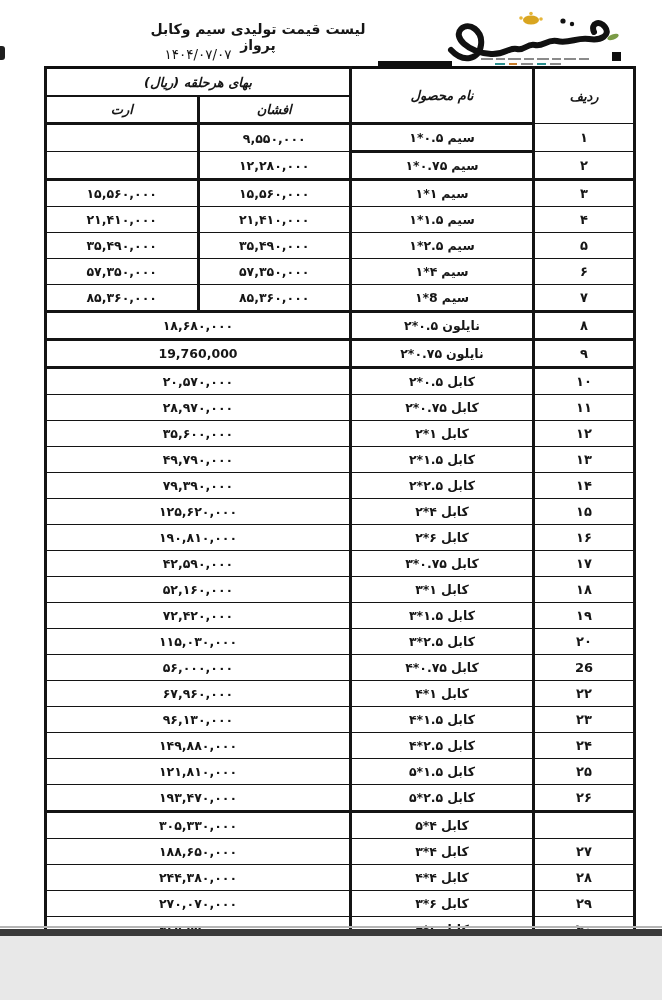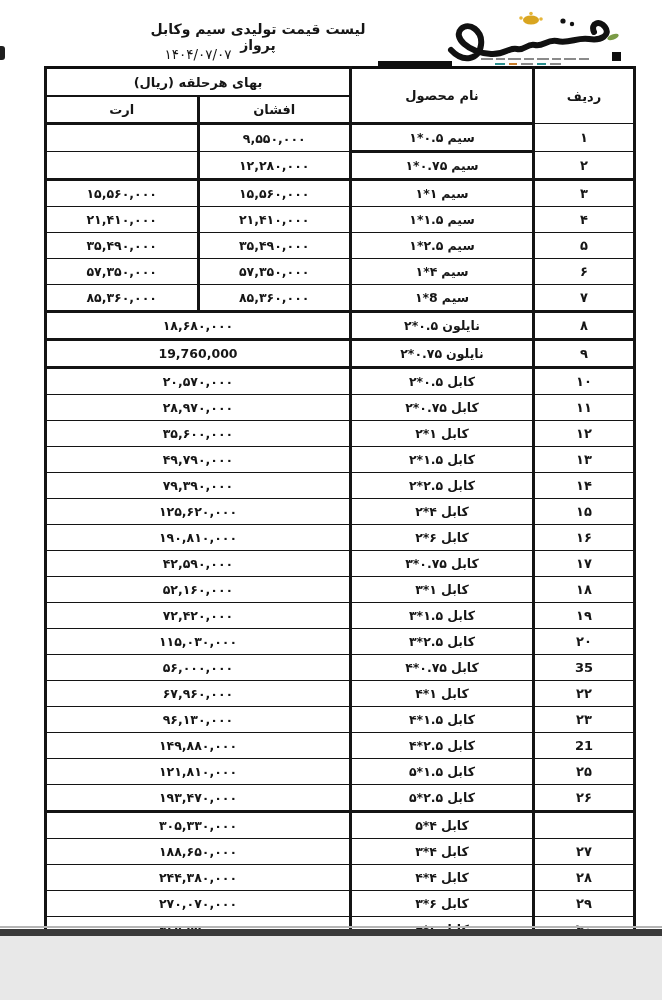--- a/index.html
+++ b/index.html
@@ -17,21 +17,21 @@
   table.price{
     position:absolute;top:66px;left:44px;width:580px;
     border-collapse:collapse;table-layout:fixed;direction:rtl;
     border:3.5px solid #0e0e0e;
   }
   th,td{
     border:3px solid #141414;border-top-width:1.5px;border-bottom-width:1.5px;
     padding:0;text-align:center;vertical-align:middle;font-weight:bold;
     overflow:hidden;white-space:nowrap;
   }
-  thead th{font-size:13px;height:26px;}
+  thead th{font-size:13px;height:26px;font-style:italic;}
   thead tr.h2 th{height:25px;border-bottom-width:3px;}
   thead th.group{border-bottom-width:2px;}
   td{height:25px;font-size:12.5px;}
   .c-radif{font-size:13px;}
   tr.thick-after td{border-bottom-width:3.5px;}
   td.boxed{border-width:3.5px;margin-left:34px;}
   .p-label{margin-left:4px;}
   .p-size{unicode-bidi:embed;}
   
   .address{position:absolute;top:928px;left:44px;width:580px;text-align:center;
@@ -207,36 +207,36 @@
           <td class="c-radif">۱۹</td>
           <td class="c-name"><span class="p-label">کابل</span><span class="p-size" dir="ltr">۳*۱.۵</span></td>
           <td class="c-merged" colspan="2">۷۲,۴۲۰,۰۰۰</td>
         </tr>
         <tr>
           <td class="c-radif">۲۰</td>
           <td class="c-name"><span class="p-label">کابل</span><span class="p-size" dir="ltr">۳*۲.۵</span></td>
           <td class="c-merged" colspan="2">۱۱۵,۰۳۰,۰۰۰</td>
         </tr>
         <tr>
-          <td class="c-radif">35</td>
+          <td class="c-radif">26</td>
           <td class="c-name"><span class="p-label">کابل</span><span class="p-size" dir="ltr">۴*۰.۷۵</span></td>
           <td class="c-merged" colspan="2">۵۶,۰۰۰,۰۰۰</td>
         </tr>
         <tr>
           <td class="c-radif">۲۲</td>
           <td class="c-name"><span class="p-label">کابل</span><span class="p-size" dir="ltr">۴*۱</span></td>
           <td class="c-merged" colspan="2">۶۷,۹۶۰,۰۰۰</td>
         </tr>
         <tr>
           <td class="c-radif">۲۳</td>
           <td class="c-name"><span class="p-label">کابل</span><span class="p-size" dir="ltr">۴*۱.۵</span></td>
           <td class="c-merged" colspan="2">۹۶,۱۳۰,۰۰۰</td>
         </tr>
         <tr>
-          <td class="c-radif">21</td>
+          <td class="c-radif">۲۴</td>
           <td class="c-name"><span class="p-label">کابل</span><span class="p-size" dir="ltr">۴*۲.۵</span></td>
           <td class="c-merged" colspan="2">۱۴۹,۸۸۰,۰۰۰</td>
         </tr>
         <tr>
           <td class="c-radif">۲۵</td>
           <td class="c-name"><span class="p-label">کابل</span><span class="p-size" dir="ltr">۵*۱.۵</span></td>
           <td class="c-merged" colspan="2">۱۲۱,۸۱۰,۰۰۰</td>
         </tr>
         <tr class="thick-after">
           <td class="c-radif">۲۶</td>

